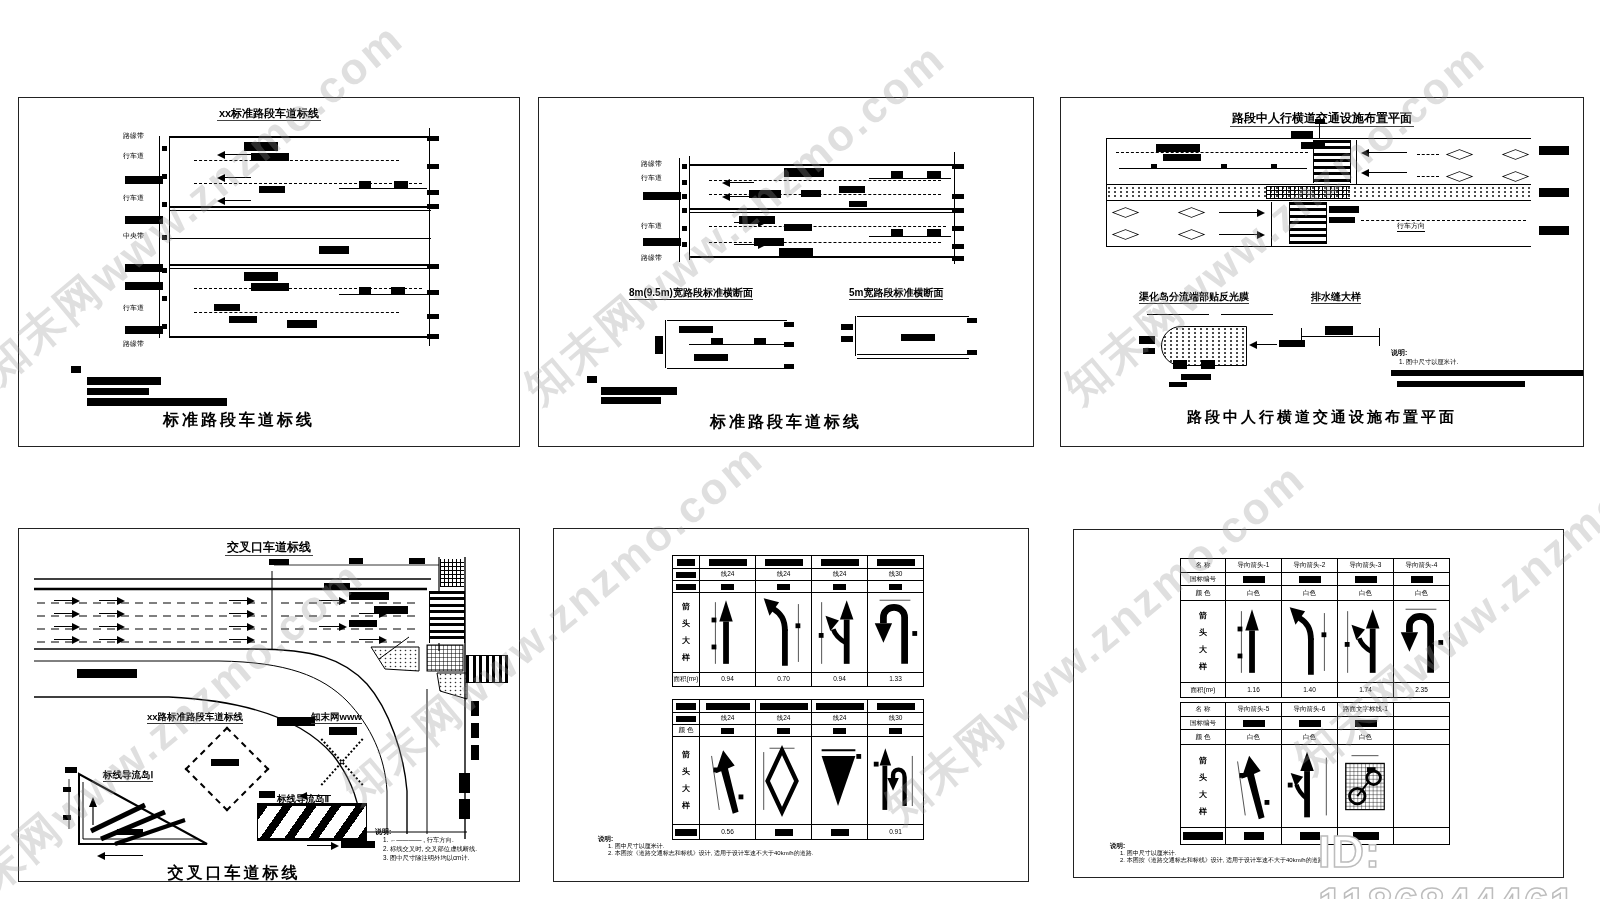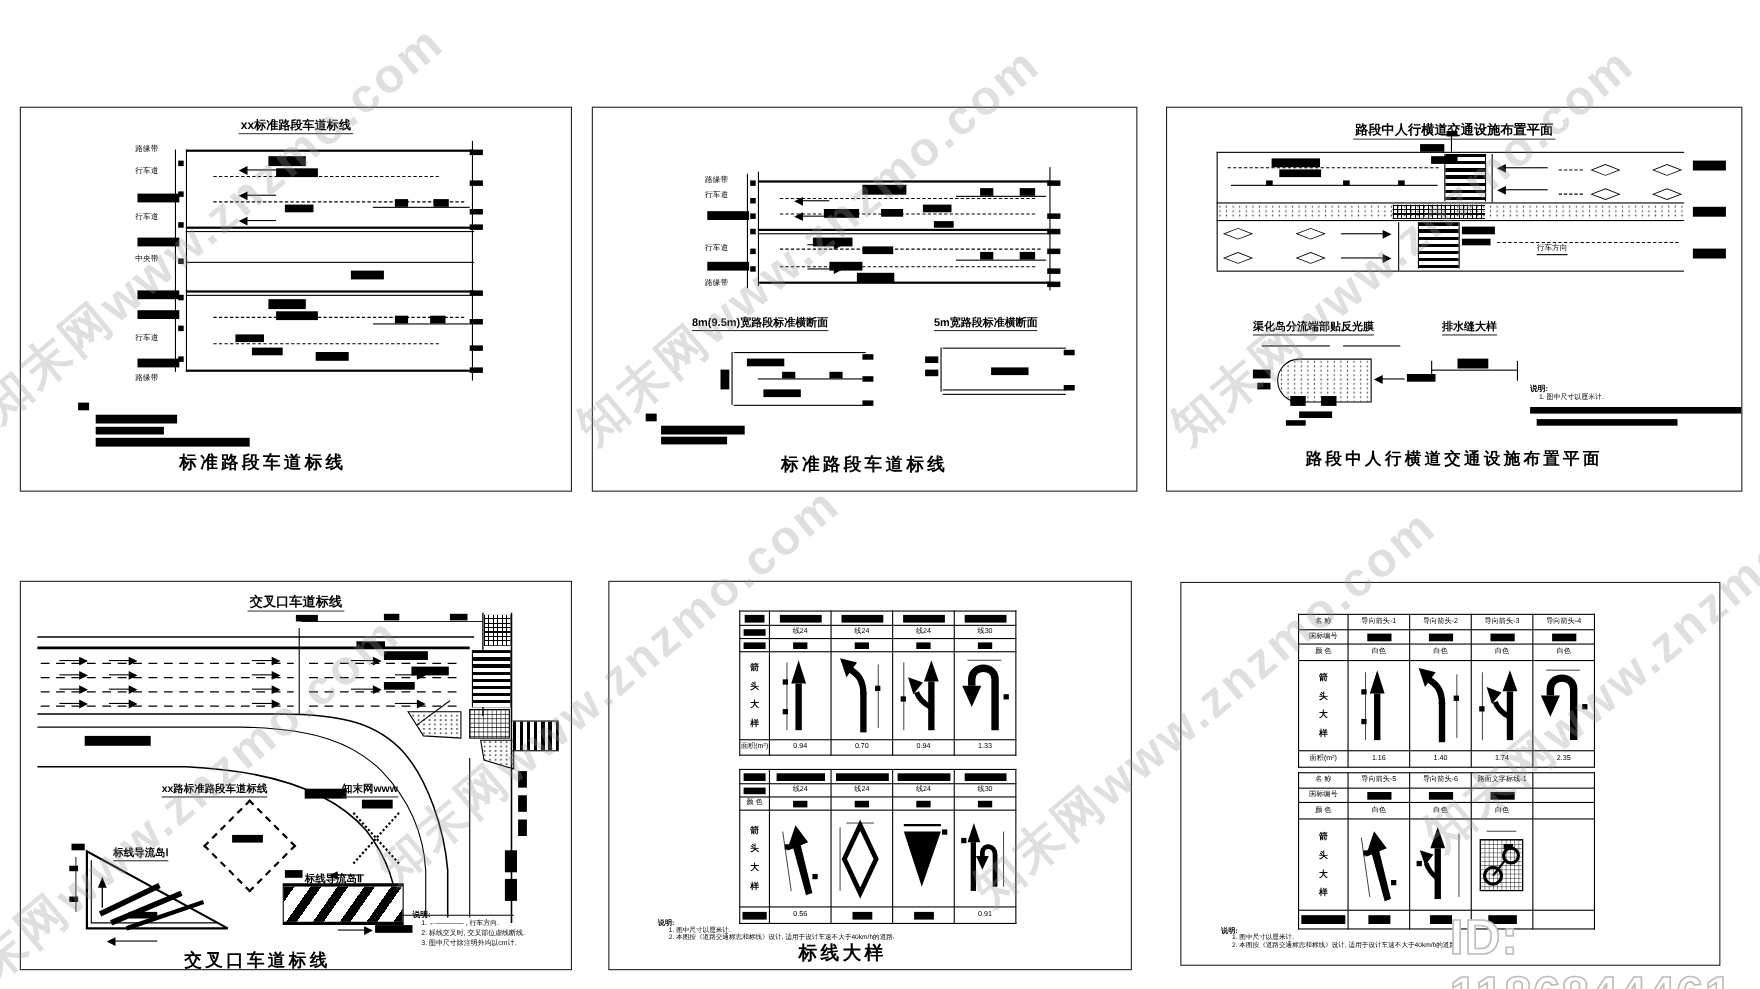--- a/index.html
+++ b/index.html
@@ -626,21 +626,20 @@
             </td>
         <td>0.91</td>
       </tr>
     </tbody>
       </table>
 
     <div class="note-tt" style="left:44px;top:306px;font-size:6.5px;">说明:</div>
     <div class="t6" style="left:54px;top:314px;font-size:6px;">1. 图中尺寸以厘米计.</div>
     <div class="t6" style="left:54px;top:321px;font-size:6px;">2. 本图按《道路交通标志和标线》设计, 适用于设计车速不大于40km/h的道路.</div>
 
-    <div class="cap" style="top:326px;font-size:17px;padding-right:50px;">标线大样</div>
   </div>
 
   <div class="panel p6">
 
     <table class="tb" style="left:106px;top:28px;font-size:6px;">
       <tbody>
           <tr style="height:14px;">
         <td style="width:44px;">名 称</td>
         <td style="width:55px;">导向箭头-1</td>
         <td style="width:55px;">导向箭头-2</td>

